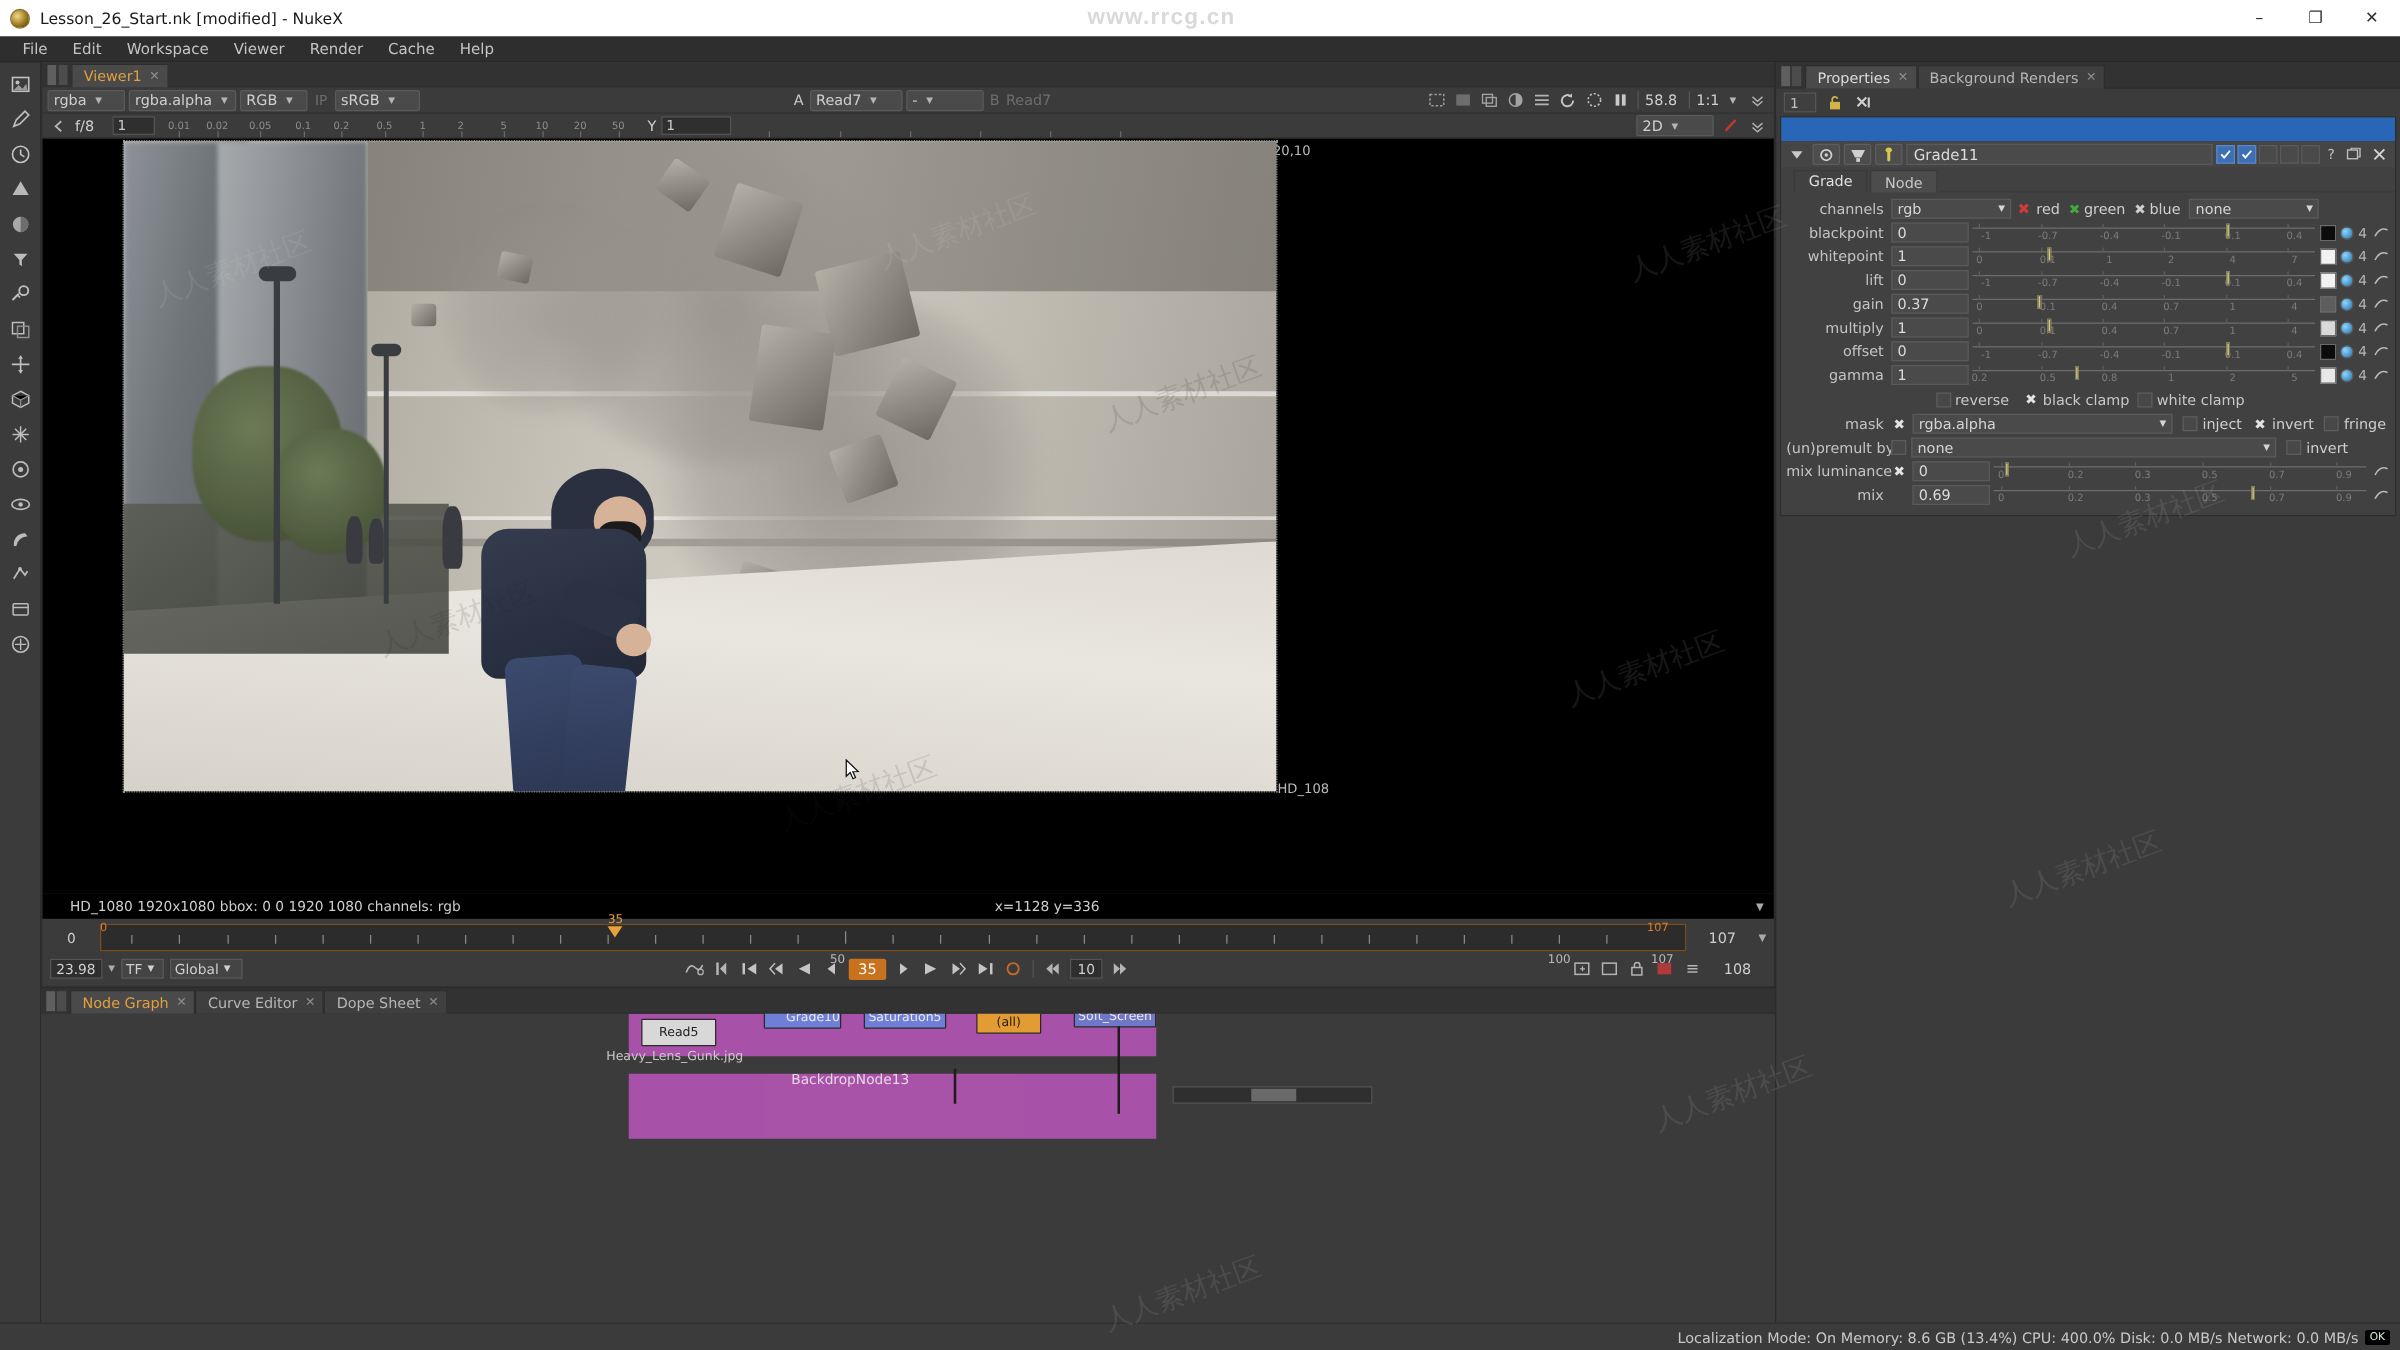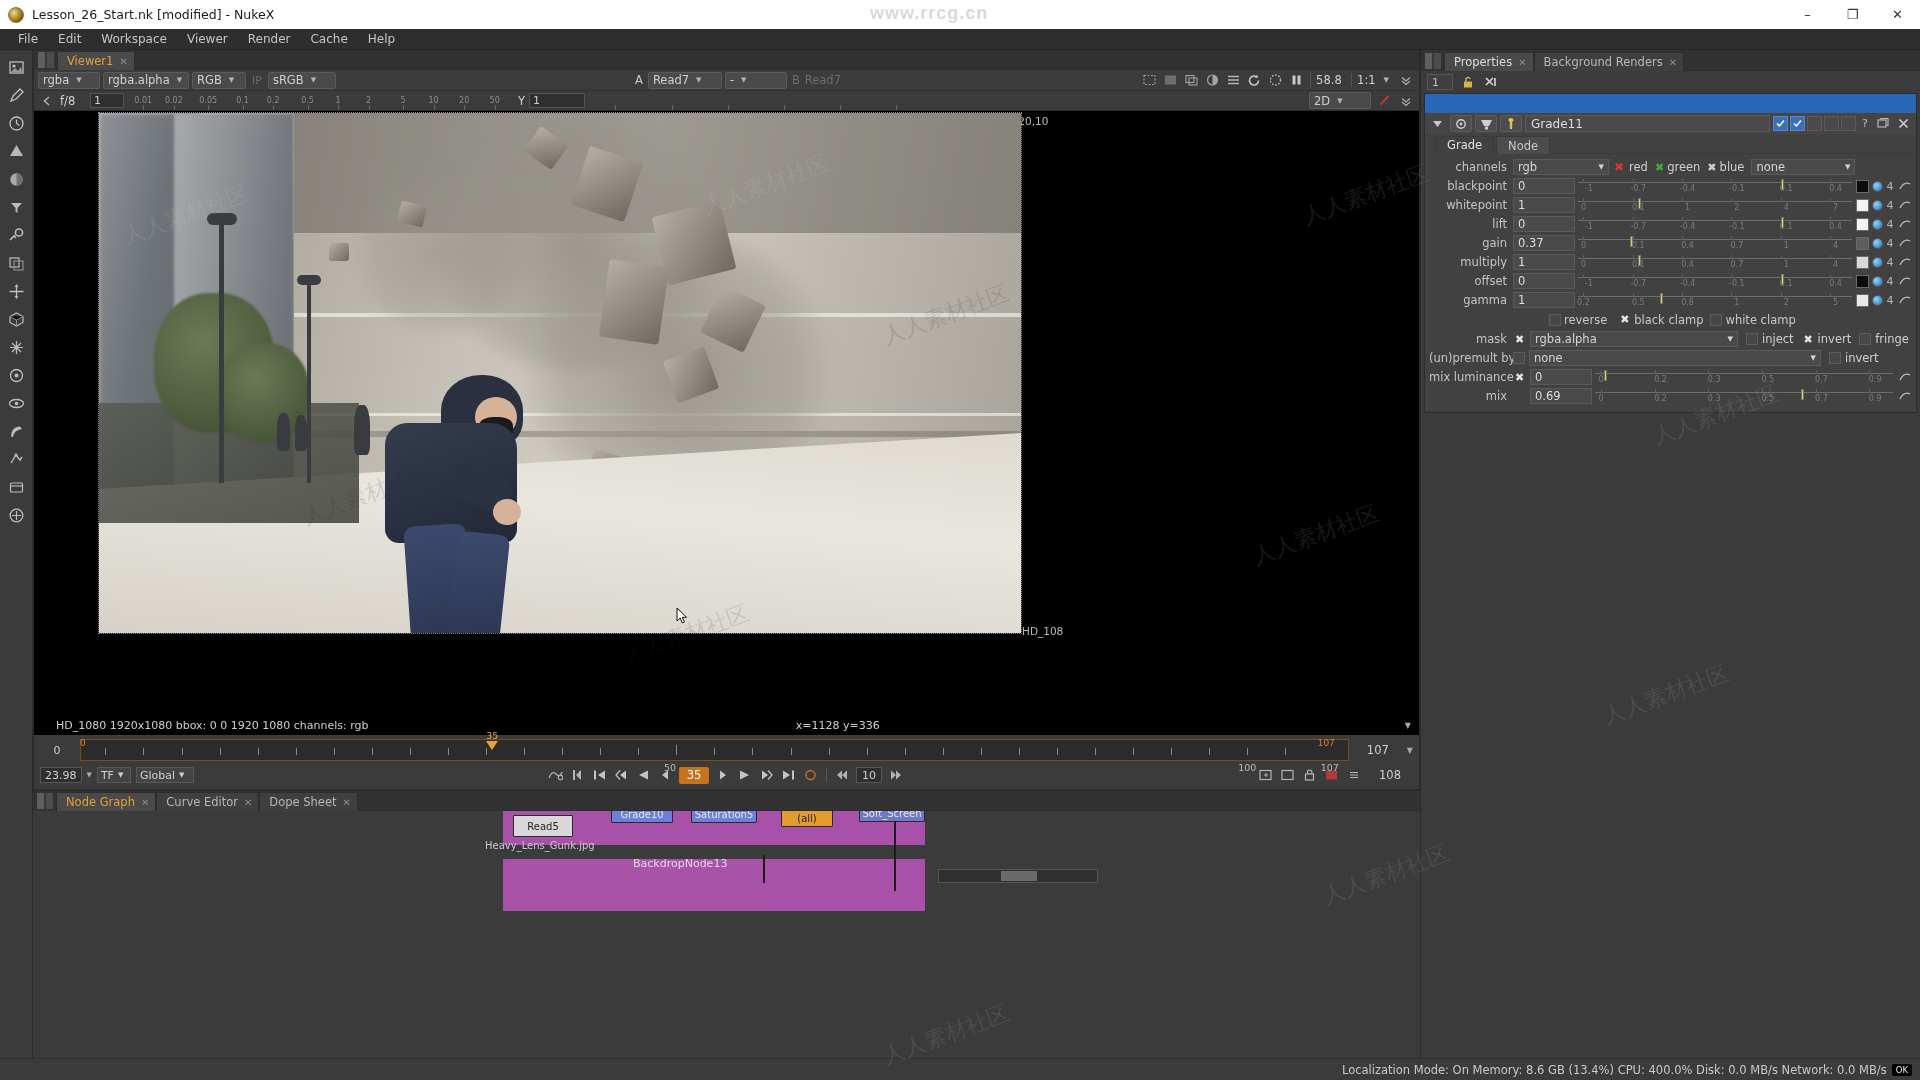--- a/index.html
+++ b/index.html
@@ -793,21 +793,21 @@
           <div class="backdrop" style="left:470px; top:0px; width:422px; height:34px;"></div>
           <div class="backdrop" style="left:470px; top:48px; width:422px; height:52px;">
             <span class="bdlabel" style="left:130px; top:-2px; color:#f4e6f4;">BackdropNode13</span>
           </div>
 
           <div class="node" style="left:480px; top:4px; width:60px; height:22px; background:#d8d8d8; color:#222;">
             <span>Read5</span>
           </div>
           <div class="nodelabel" style="left:452px; top:29px;">Heavy_Lens_Gunk.jpg</div>
 
-          <div class="node" style="left:578px; top:-5px; width:62px; height:17px; background:#6f7fd8;">
+          <div class="node" style="left:578px; top:-5px; width:62px; height:17px; background:#6f7fd8;justify-content:flex-end;">
             <span>Grade10</span>
           </div>
           <div class="node" style="left:658px; top:-5px; width:66px; height:17px; background:#6f7fd8;">
             <span>Saturation5</span>
           </div>
           <div class="node" style="left:748px; top:-2px; width:52px; height:18px; background:#e39b34; color:#2c2005;">
             <span>(all)</span>
           </div>
           <div class="node" style="left:826px; top:-6px; width:66px; height:17px; background:#6f78c6;">
             <span>Soft_Screen</span>

